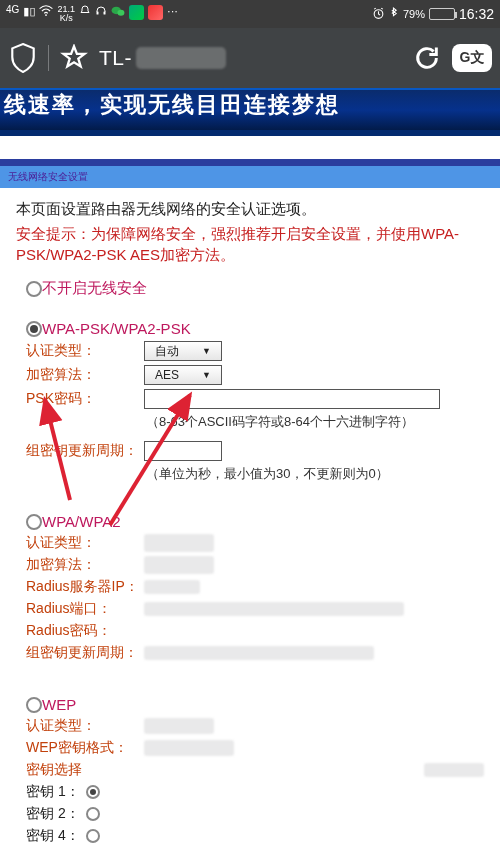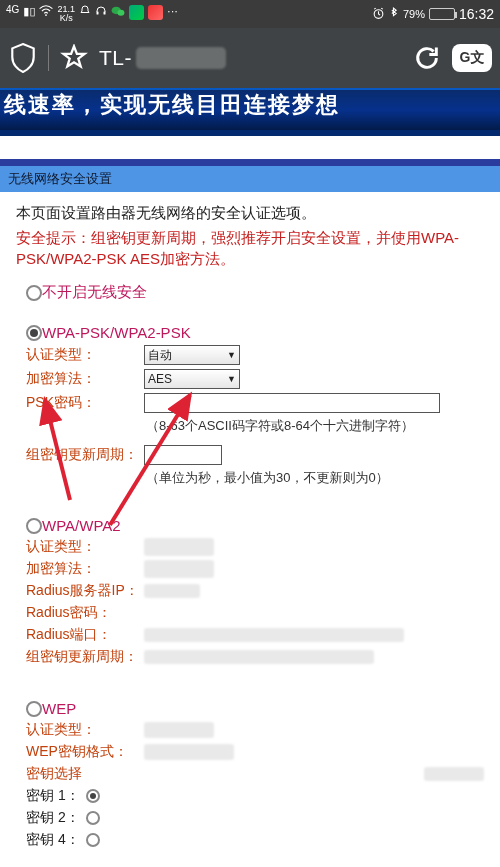--- a/index.html
+++ b/index.html
@@ -21,30 +21,30 @@
   .shield, .star, .reload { width: 30px; height: 30px; color:#fff; display:flex; align-items:center; justify-content:center; }
   .divider { width:1px; height: 26px; background: rgba(255,255,255,.3);}
   .url-zone { flex:1; display:flex; align-items:center; color:#fff; font-size:21px; letter-spacing:.5px;}
   .url-blur { display:inline-block; width:90px; height:22px; background:#6a6d6e; border-radius:5px; filter:blur(1px); margin-left:4px;}
   .translate-btn { width:40px; height:28px; background:#fff; border-radius:8px; display:flex; align-items:center; justify-content:center; font-weight:bold; color:#333; font-size:14px;}
   
   .banner { height: 48px; background: linear-gradient(#0a2c6d,#06318c,#021b4a); color:#fff; font-size:22px; font-weight:bold; letter-spacing:2px; padding-left:4px; line-height:30px; white-space:nowrap; overflow:hidden; border-top:2px solid #0858c4; border-bottom:6px solid #032a6f;}
   .gap-row { height:30px; background:#fff; border-bottom:7px solid #2a3d9e;}
   
   .content { padding: 0; }
-  .section-title { background:#4e95e6; color:#0f172a; font-size:13px; padding:4px 8px;}
+  .section-title { background:#4e95e6; color:#4c1d95; font-size:10px; padding:4px 8px;}
   .inner { padding: 10px 16px 0 16px; font-size:15px; color:#222;}
   .inner p { margin-bottom:4px; line-height:1.4;}
   .warn { color:#c62020; font-size:15px; line-height:1.4; margin-bottom:14px;}
   .opt-row { display:flex; align-items:center; margin: 14px 0 4px 10px; color:#be185d;}
   .radio { width:16px; height:16px; border:2px solid #888; border-radius:50%; display:inline-block; position:relative;}
   .radio.selected::after { content:""; position:absolute; inset:2px; background:#444; border-radius:50%; }
   .field-row { display:flex; align-items:center; margin:4px 0 4px 10px; font-size:14px;}
   .field-label { width:118px; color:#c2410c;}
-  .select { width:96px; height:20px; border:1px solid #555; background:linear-gradient(#fff,#e6e6e6); font-size:12px; padding:0 3px; display:flex; align-items:center; justify-content:space-between;text-align:right;}
+  .select { width:78px; height:20px; border:1px solid #555; background:linear-gradient(#fff,#e6e6e6); font-size:12px; padding:0 10px; display:flex; align-items:center; justify-content:space-between;text-align:right;}
   .select .arrow { font-size:9px;}
   .text-input { border:1px solid #555; height:20px; background:#fff;}
   .hint { font-size:13px; color:#333; margin-left:130px; margin-top:2px;}
   .blur-val { display:inline-block; background:#e9e9ea; border-radius:3px; filter:blur(1px);}
   .svg-arrow { position:absolute; pointer-events:none;}
   .page-rel { position:relative;}
   
 </style>
 </head>
 <body>
@@ -134,21 +134,21 @@
 
   <div class="banner">
     <span>线速率，实现无线目田连接梦想</span>
   </div>
   <div class="gap-row"></div>
 
   <div class="content">
     <div class="section-title">无线网络安全设置</div>
     <div class="inner">
       <p>本页面设置路由器无线网络的安全认证选项。</p>
-      <p class="warn">安全提示：组密钥更新周期，强烈推荐开启安全设置，并使用WPA-PSK/WPA2-PSK AES加密方法。</p>
+      <p class="warn">安全提示：为保障网络安全，强烈推荐开启安全设置，并使用WPA-PSK/WPA2-PSK AES加密方法。</p>
 
       <div class="opt-row">
         <span class="radio"></span>
         <span>不开启无线安全</span>
       </div>
 
       <div class="opt-row" style="margin-top:22px;">
         <span class="radio selected"></span>
         <span>WPA-PSK/WPA2-PSK</span>
       </div>
@@ -187,25 +187,25 @@
       </div>
       <div class="field-row">
         <span class="field-label">加密算法：</span>
         <span class="blur-val" style="width:70px;height:18px;"></span>
       </div>
       <div class="field-row">
         <span class="field-label">Radius服务器IP：</span>
         <span class="blur-val" style="width:56px;height:14px;"></span>
       </div>
       <div class="field-row">
-        <span class="field-label">Radius密码：</span>
-      </div>
-      <div class="field-row">
         <span class="field-label">Radius端口：</span>
         <span class="blur-val" style="width:260px;height:14px;"></span>
+      </div>
+      <div class="field-row">
+        <span class="field-label">Radius密码：</span>
       </div>
       <div class="field-row">
         <span class="field-label">组密钥更新周期：</span>
         <span class="blur-val" style="width:230px;height:14px;"></span>
       </div>
 
       <div class="opt-row" style="margin-top:34px;">
         <span class="radio"></span>
         <span>WEP</span>
       </div>

